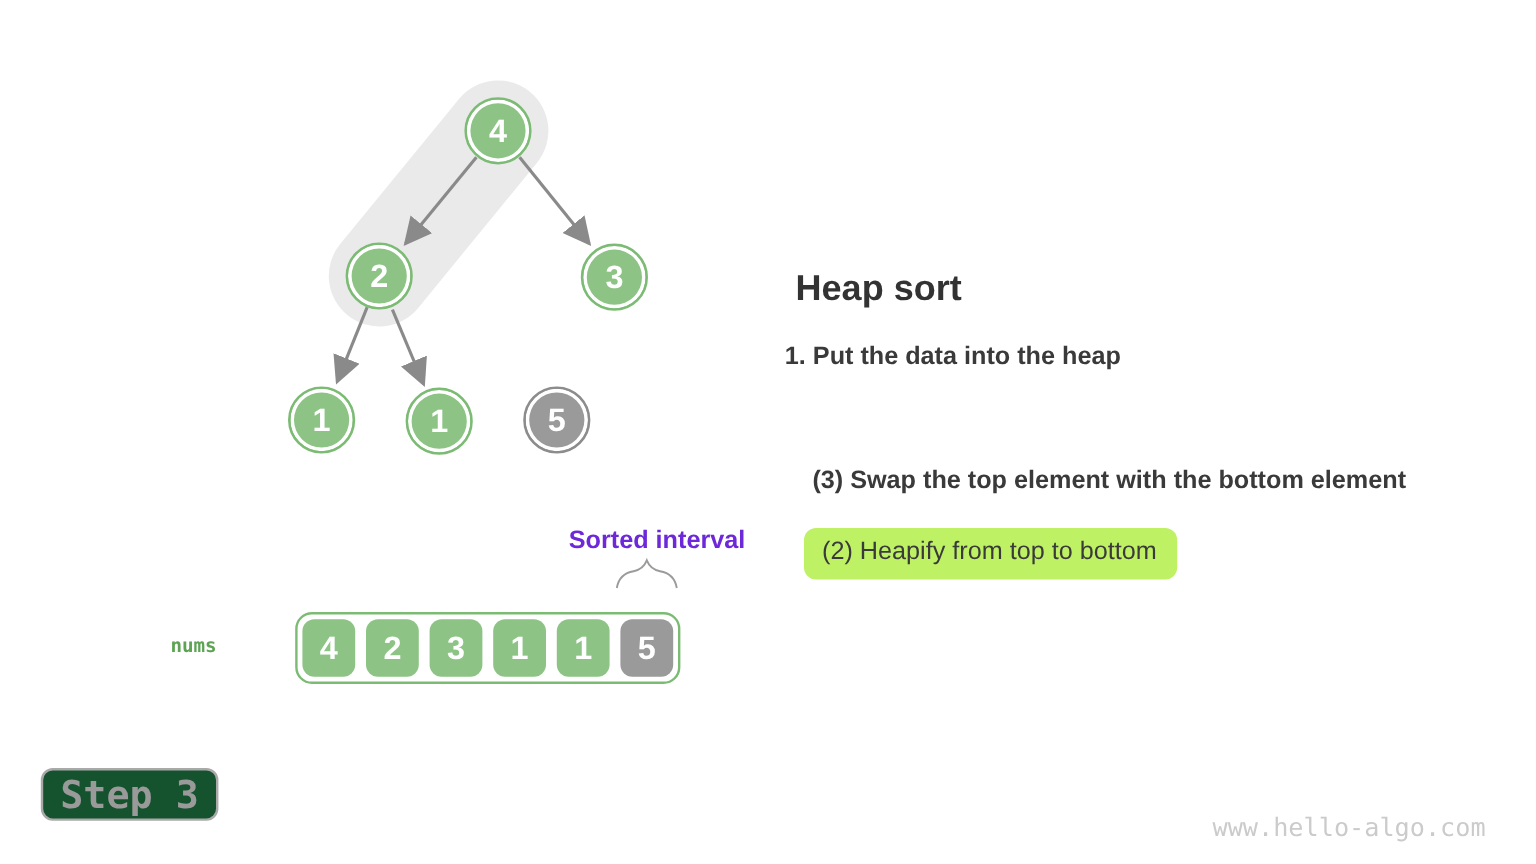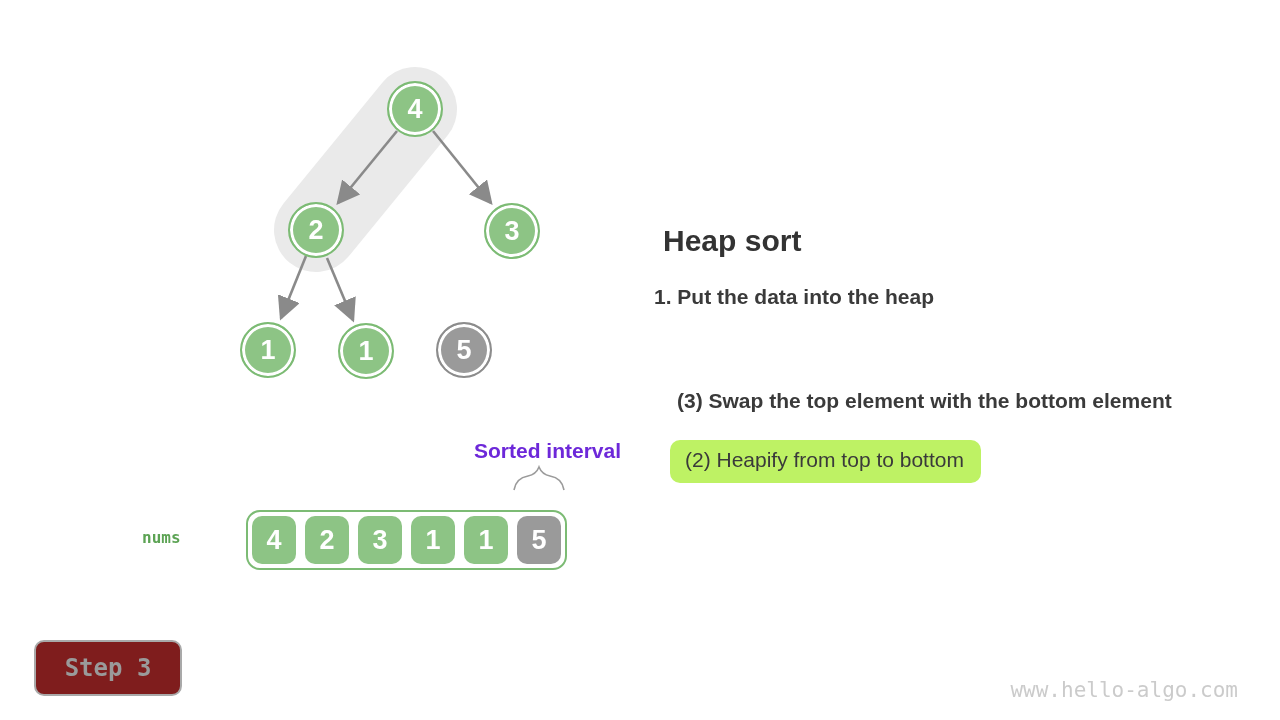--- a/index.html
+++ b/index.html
@@ -54,25 +54,25 @@
   .li1{left:654px;top:336px}
   .li2{left:677px;top:389px}
   .pill{
     position:absolute;left:670px;top:428px;
     background:#bef264;border-radius:10px;
     padding:8px 17px 11px 15px;font-size:21px;color:#3A3A3A;
     z-index:2;white-space:nowrap;margin-top:12px;
   }
   
   .step-badge{
-    position:absolute;left:34px;top:640px;width:148px;height:56px;
+    position:absolute;left:34px;top:640px;width:148px;height:44px;
     box-sizing:border-box;border:2px solid #A9A9A9;border-radius:10px;
-    background:#7f1d1d;display:flex;align-items:center;justify-content:center;
+    background:#14532d;display:flex;align-items:center;justify-content:center;
     font-family:"DejaVu Sans Mono",monospace;font-weight:bold;
-    font-size:24px;color:#9A9A9A;z-index:2;
+    font-size:32px;color:#9A9A9A;z-index:2;
   }
   .watermark{
     position:absolute;right:42px;top:678px;
     font-family:"DejaVu Sans Mono",monospace;font-size:21px;
     color:#CBCBCB;z-index:2;
   }
 </style>
 </head>
 <body>
 

